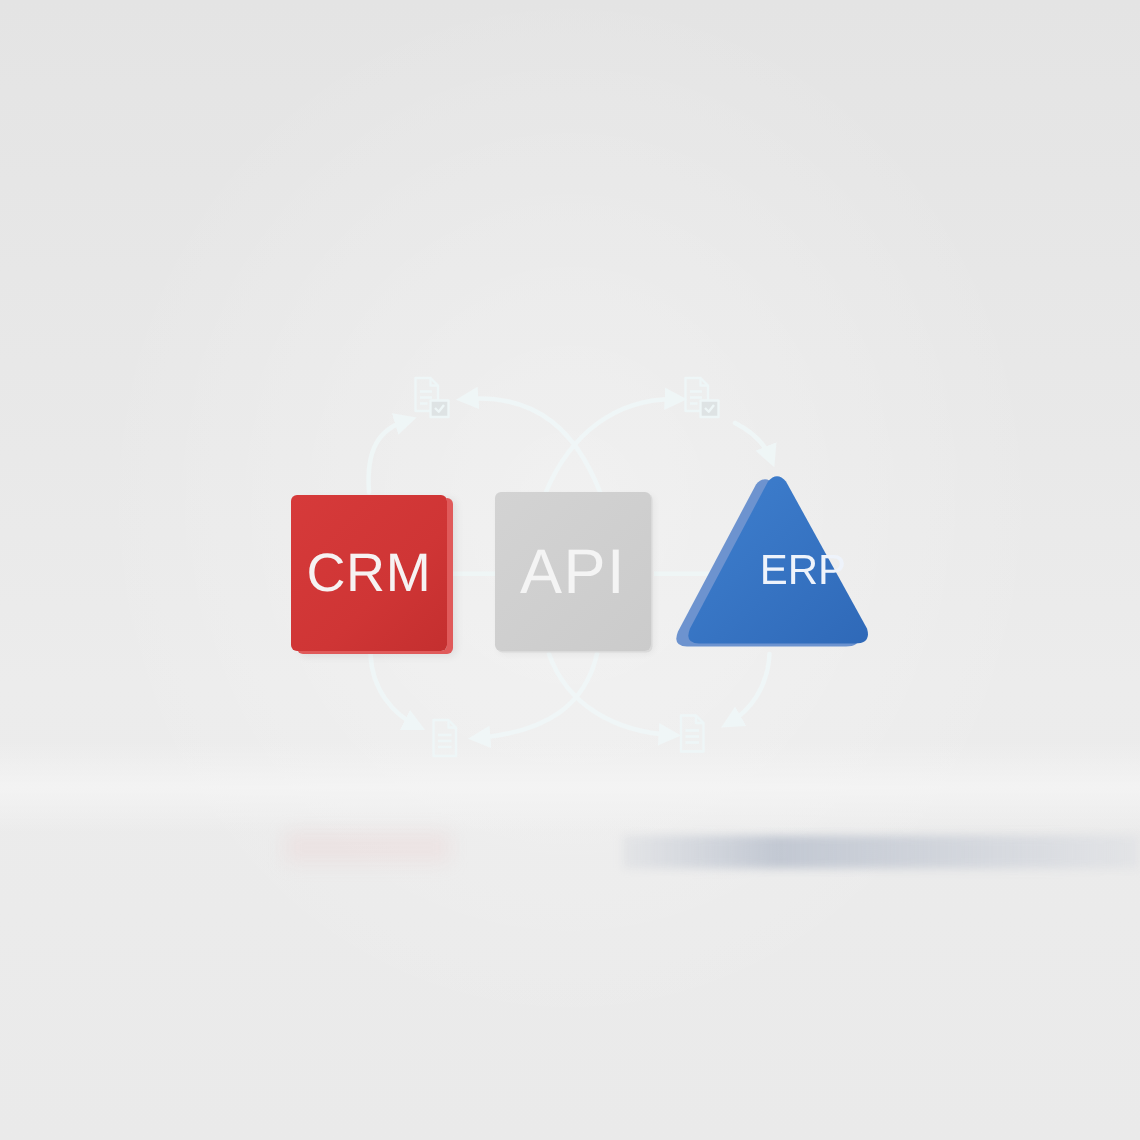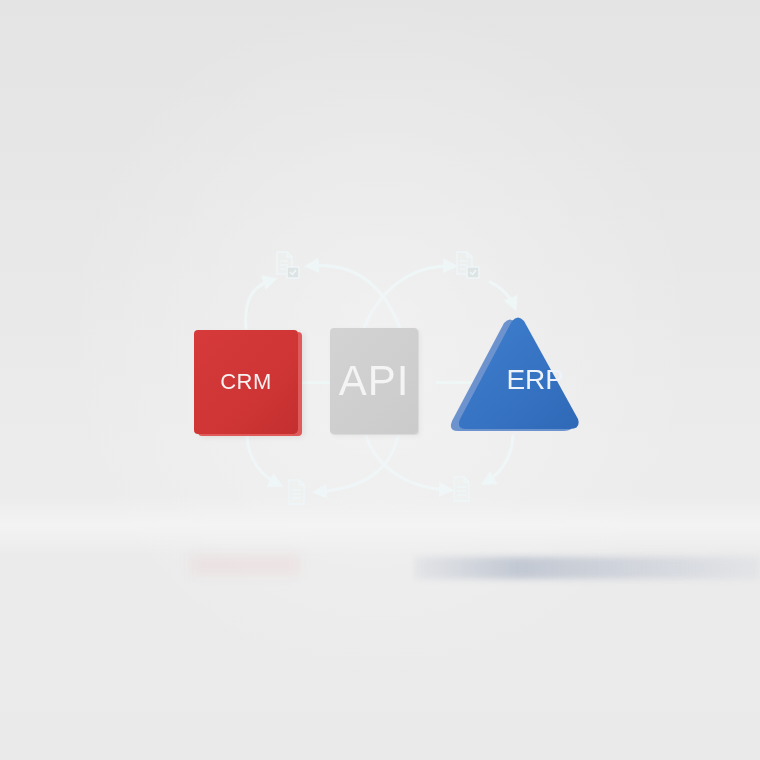--- a/index.html
+++ b/index.html
@@ -28,23 +28,23 @@
   svg.flows { position:absolute; left:0; top:0; }
   .block {
     position:absolute; display:flex; align-items:center; justify-content:center;
   }
   .crm {
     left:194px; top:330px; width:104px; height:104px;
     background: linear-gradient(135deg, #d63a3a 0%, #cf3535 60%, #c42f2f 100%);
     border-radius:4px;
     box-shadow: 4px 2px 0 0 #e05a5a, 6px 3px 6px rgba(0,0,0,0.08);
   }
-  .crm span { color:#f6f2f2; font-size:22px; font-weight:normal; letter-spacing:0.5px; }
+  .crm span { color:#f6f2f2; font-size:36px; font-weight:normal; letter-spacing:0.5px; }
   .api {
-    left:330px; top:328px; width:88px; height:106px;
+    left:330px; top:328px; width:104px; height:106px;
     background: linear-gradient(135deg, #d3d3d3 0%, #cbcbcb 100%);
     border-radius:4px;
     box-shadow: 1px 1px 0 0 #dadada, 2px 2px 5px rgba(0,0,0,0.05);
   }
   .api span { color:#f4f4f4; font-size:42px; letter-spacing:1px; }
   .erp { left:448px; top:315px; width:132px; height:118px; }
   .erp-label {
     position:absolute; left:472px; top:364px; width:92px; text-align:right;
     color:#eef3fb; font-size:28px;
   }

